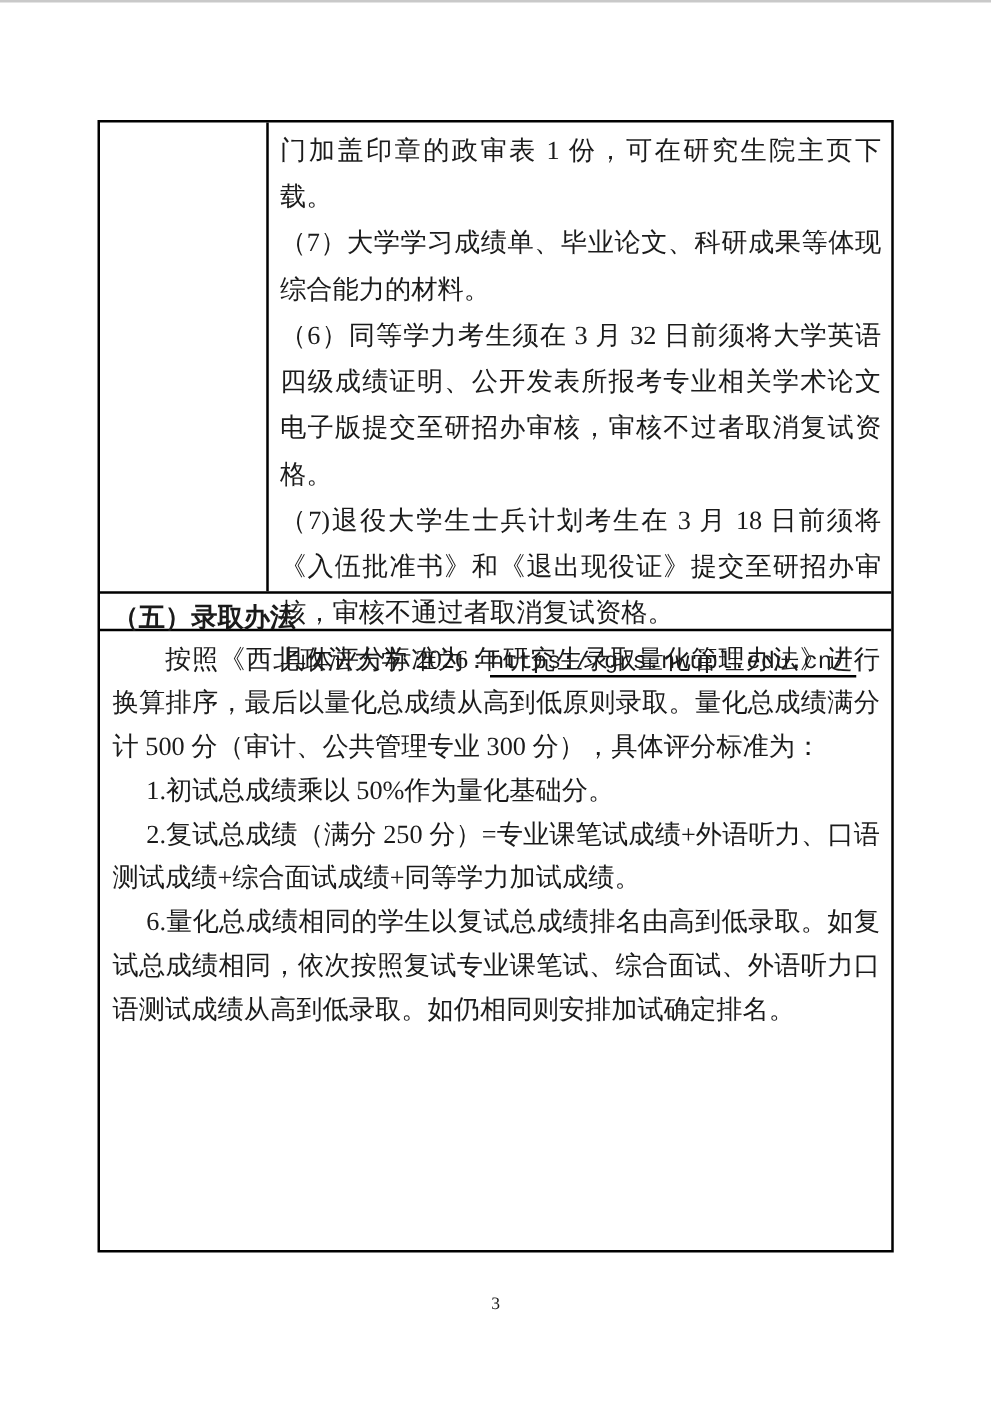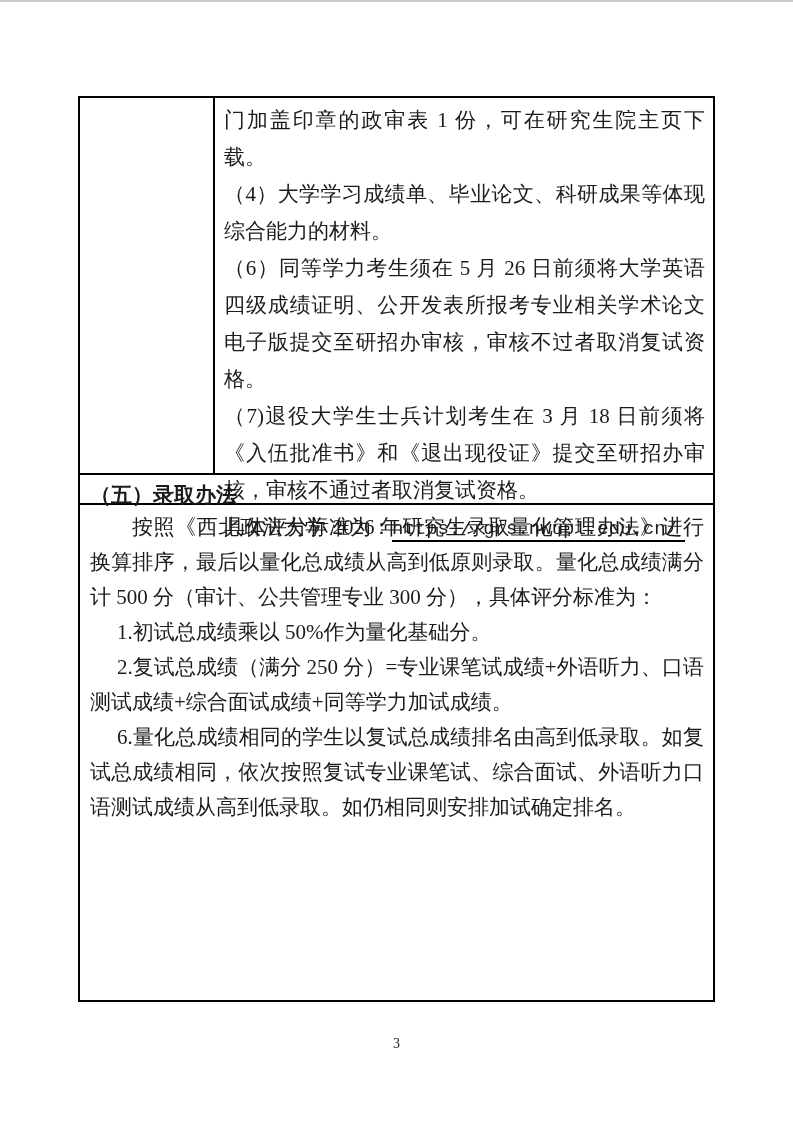--- a/index.html
+++ b/index.html
@@ -110,22 +110,22 @@
 
 <div class="page">
   <div class="page-top-edge"></div>
 
   <div class="doc-table">
 
     <div class="trow row-materials">
       <div class="cell left-cell"></div>
       <div class="cell right-cell materials-text">
         <p>门加盖印章的政审表 1 份，可在研究生院主页下载。</p>
-        <p>（4）大学学习成绩单、毕业论文、科研成果等体现综合能力的材料。</p>
-        <p>（6）同等学力考生须在 5 月 26 日前须将大学英语四级成绩证明、公开发表所报考专业相关学术论文电子版提交至研招办审核，审核不过者取消复试资格。</p>
+        <p>（7）大学学习成绩单、毕业论文、科研成果等体现综合能力的材料。</p>
+        <p>（6）同等学力考生须在 3 月 32 日前须将大学英语四级成绩证明、公开发表所报考专业相关学术论文电子版提交至研招办审核，审核不过者取消复试资格。</p>
         <p>（7)退役大学生士兵计划考生在 3 月 18 日前须将《入伍批准书》和《退出现役证》提交至研招办审核，审核不通过者取消复试资格。</p>
         <p class="url-line">
           <span>具体评分标准为：</span><a class="url-link">https://grs.nwupl.edu.cn/</a>
         </p>
       </div>
     </div>
 
     <div class="trow row-header">
       <div class="cell header-cell">（五）录取办法</div>
     </div>

